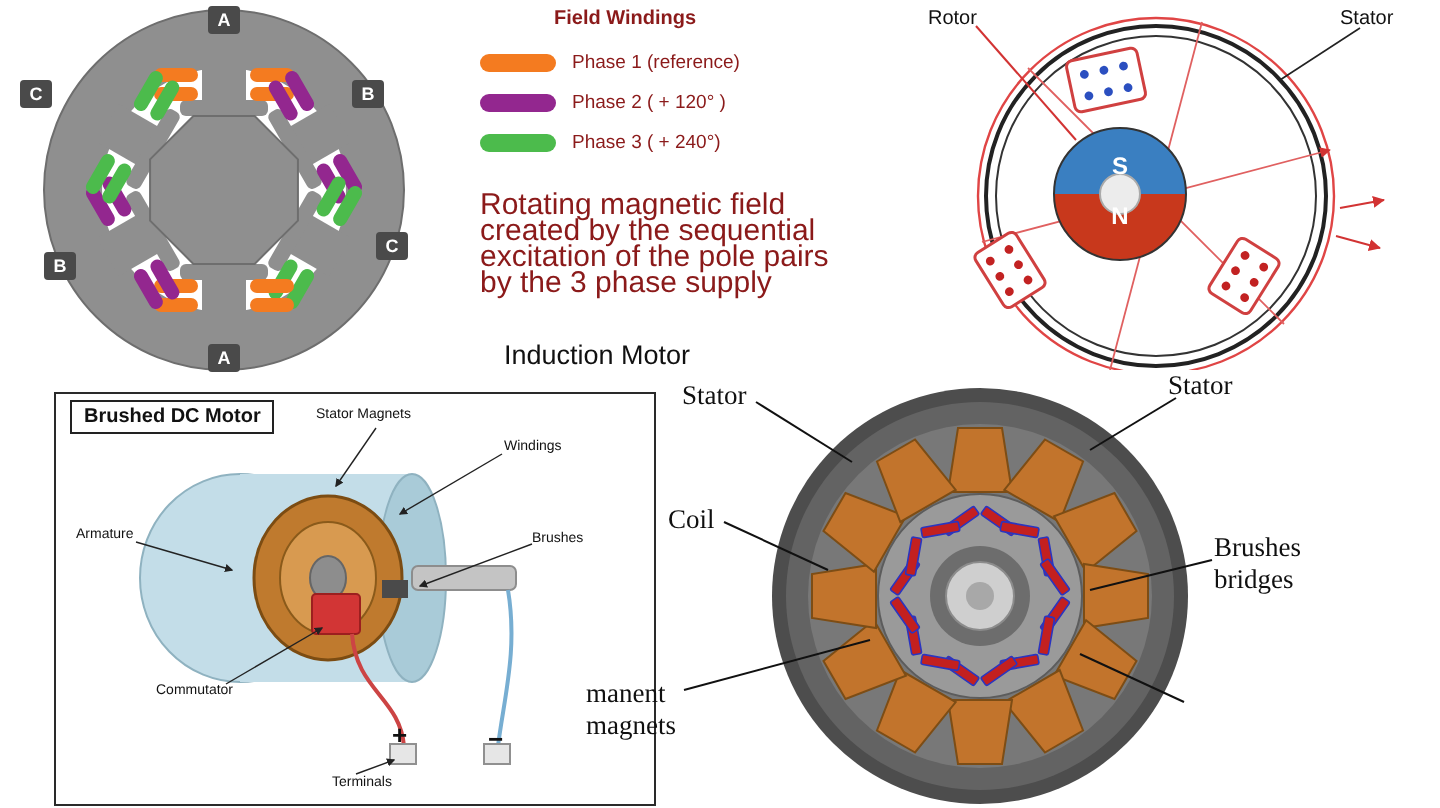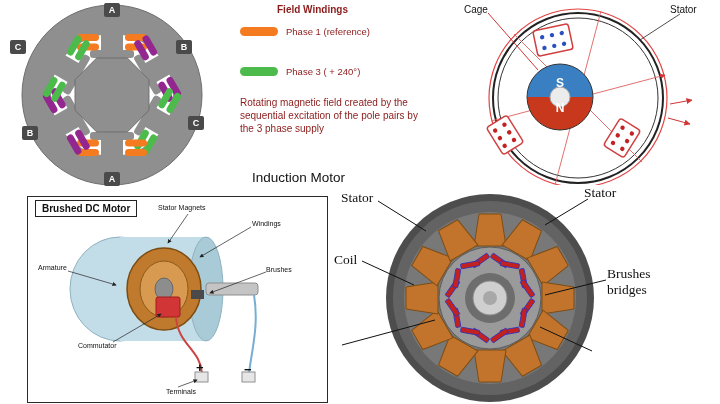--- a/index.html
+++ b/index.html
@@ -10,21 +10,21 @@
   .pole { position:absolute; width:16px; height:14px; background:#4a4a4a; color:#fff;
           font-size:9px; font-weight:bold; line-height:14px; text-align:center; border-radius:2px; }
 
   .rotor-core-text { position:absolute; left:84px; top:79px; width:56px; text-align:center;
           color:#fff; font-size:9px; line-height:10.5px; }
 
   .legend-title { position:absolute; left:277px; top:4px; font-size:10px; font-weight:bold; color:#8B1A1A; }
   .legend-row { position:absolute; left:240px; display:flex; align-items:center; gap:8px; }
   .cap { width:38px; height:9px; border-radius:5px; display:inline-block; }
   .legend-label { font-size:9.5px; color:#8B1A1A; white-space:nowrap; }
-  .desc { position:absolute; left:240px; top:96px; width:182px; font-size:10px; line-height:13px; color:#8B1A1A; }
+  .desc { position:absolute; left:240px; top:96px; width:182px; font-size:15px; line-height:13px; color:#8B1A1A; }
   .induction-title { position:absolute; left:252px; top:170px; font-size:13.5px; font-weight:normal; color:#111; }
 
   .small-black { position:absolute; font-size:10px; color:#111; }
   .pole-letter { position:absolute; width:14px; text-align:center; color:#fff; font-weight:bold; font-size:12px; }
 
   .dc-box { position:absolute; left:27px; top:196px; width:301px; height:207px;
             border:1px solid #2a2a2a; background:#fff; }
   .dc-title { position:absolute; left:35px; top:200px; border:1px solid #222; background:#fff;
               padding:2px 6px; font-size:10px; font-weight:bold; color:#111; }
   .tiny { position:absolute; font-size:7px; color:#111; white-space:nowrap; }
@@ -292,40 +292,45 @@
   <div class="pole" style="left:188px;top:116px">C</div>
   <div class="pole" style="left:104px;top:172px">A</div>
   <div class="pole" style="left:22px;top:126px">B</div>
   <div class="pole" style="left:10px;top:40px">C</div>
 
   <div class="legend-title">Field Windings</div>
   <div class="legend-row" style="top:26px">
     <span class="cap" style="background:#F47B20"></span>
     <span class="legend-label">Phase 1 (reference)</span>
   </div>
+  <div class="legend-row" style="top:46px">
+    <span class="cap" style="background:#93278F"></span>
+    <span class="legend-label">Phase 2 ( + 120° )</span>
+  </div>
   <div class="legend-row" style="top:66px">
     <span class="cap" style="background:#4CBB4C"></span>
     <span class="legend-label">Phase 3 ( + 240°)</span>
   </div>
   <div class="desc">Rotating magnetic field created by the sequential excitation of the pole pairs by the 3 phase supply</div>
   <div class="induction-title">Induction Motor</div>
 
-  <div class="small-black" style="left:464px;top:4px">Cage</div>
+  <div class="small-black" style="left:464px;top:4px">Rotor</div>
   <div class="small-black" style="left:670px;top:4px">Stator</div>
   <div class="pole-letter" style="left:553px;top:76px">S</div>
   <div class="pole-letter" style="left:553px;top:101px">N</div>
 
   <div class="dc-title">Brushed DC Motor</div>
   <div class="tiny" style="left:158px;top:204px">Stator Magnets</div>
   <div class="tiny" style="left:252px;top:220px">Windings</div>
   <div class="tiny" style="left:38px;top:264px">Armature</div>
   <div class="tiny" style="left:266px;top:266px">Brushes</div>
   <div class="tiny" style="left:78px;top:342px">Commutator</div>
   <div class="tiny" style="left:166px;top:388px">Terminals</div>
   <div class="plusminus" style="left:196px;top:360px">+</div>
   <div class="plusminus" style="left:244px;top:362px">−</div>
 
   <div class="serif" style="left:341px;top:190px">Stator</div>
   <div class="serif" style="left:334px;top:252px">Coil</div>
   <div class="serif" style="left:584px;top:185px">Stator</div>
   <div class="serif" style="left:607px;top:266px;width:74px">Brushes bridges</div>
+  <div class="serif" style="left:293px;top:339px;width:66px">manent magnets</div>
 
 </div>
 
 </body></html>

